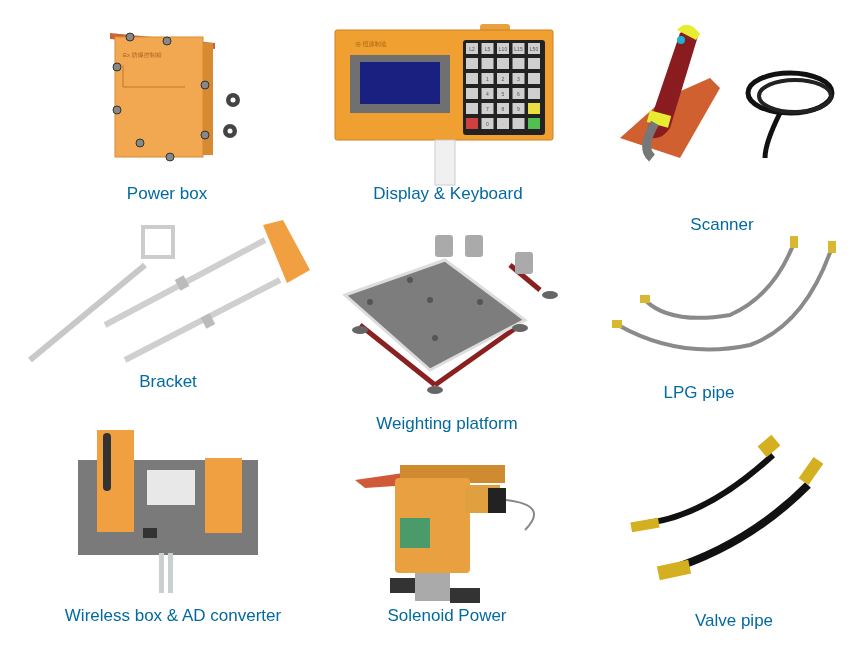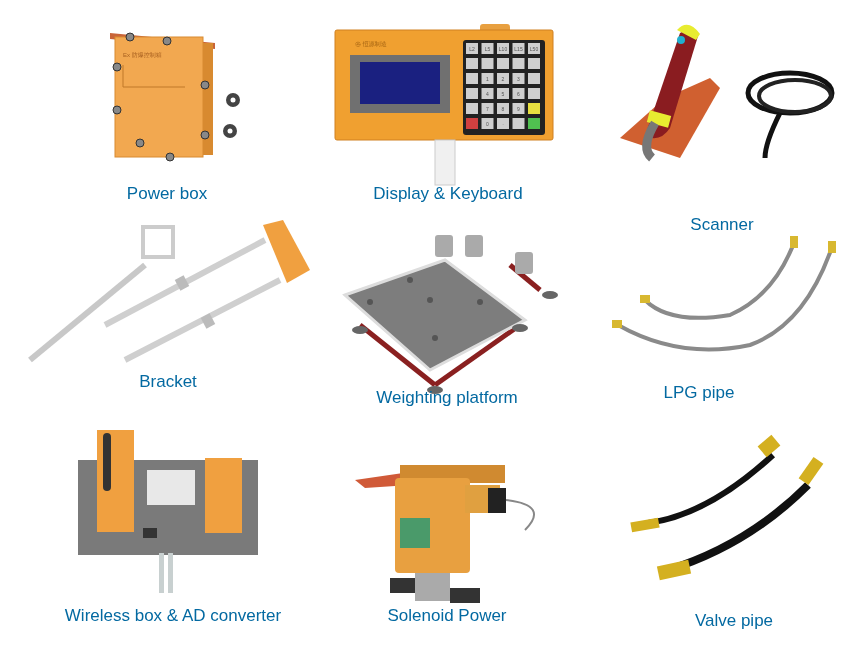--- a/index.html
+++ b/index.html
@@ -146,21 +146,21 @@
         <circle cx="140" cy="72" r="3"></circle>
         <circle cx="95" cy="108" r="3"></circle>
       </g>
     <g fill="#666">
         <ellipse cx="20" cy="100" rx="8" ry="4"></ellipse>
         <ellipse cx="95" cy="160" rx="8" ry="4"></ellipse>
         <ellipse cx="180" cy="98" rx="8" ry="4"></ellipse>
         <ellipse cx="210" cy="65" rx="8" ry="4"></ellipse>
       </g>
   </svg>
-  <span class="label" style="left:447px;top:388px;">Weighting platform</span>
+  <span class="label" style="left:447px;top:414px;">Weighting platform</span>
 </div>
 
 <div class="item">
   <svg style="left:610px;top:235px;" width="240" height="130">
     <path d="M35,65 Q60,90 120,80 Q165,60 185,5" stroke="#8a8a8a" stroke-width="4" fill="none"></path>
     <path d="M8,90 Q70,125 140,110 Q195,90 222,12" stroke="#8a8a8a" stroke-width="4" fill="none"></path>
     <g fill="#d8b830">
         <rect x="180" y="1" width="8" height="12"></rect>
         <rect x="218" y="6" width="8" height="12"></rect>
         <rect x="30" y="60" width="10" height="8"></rect>

